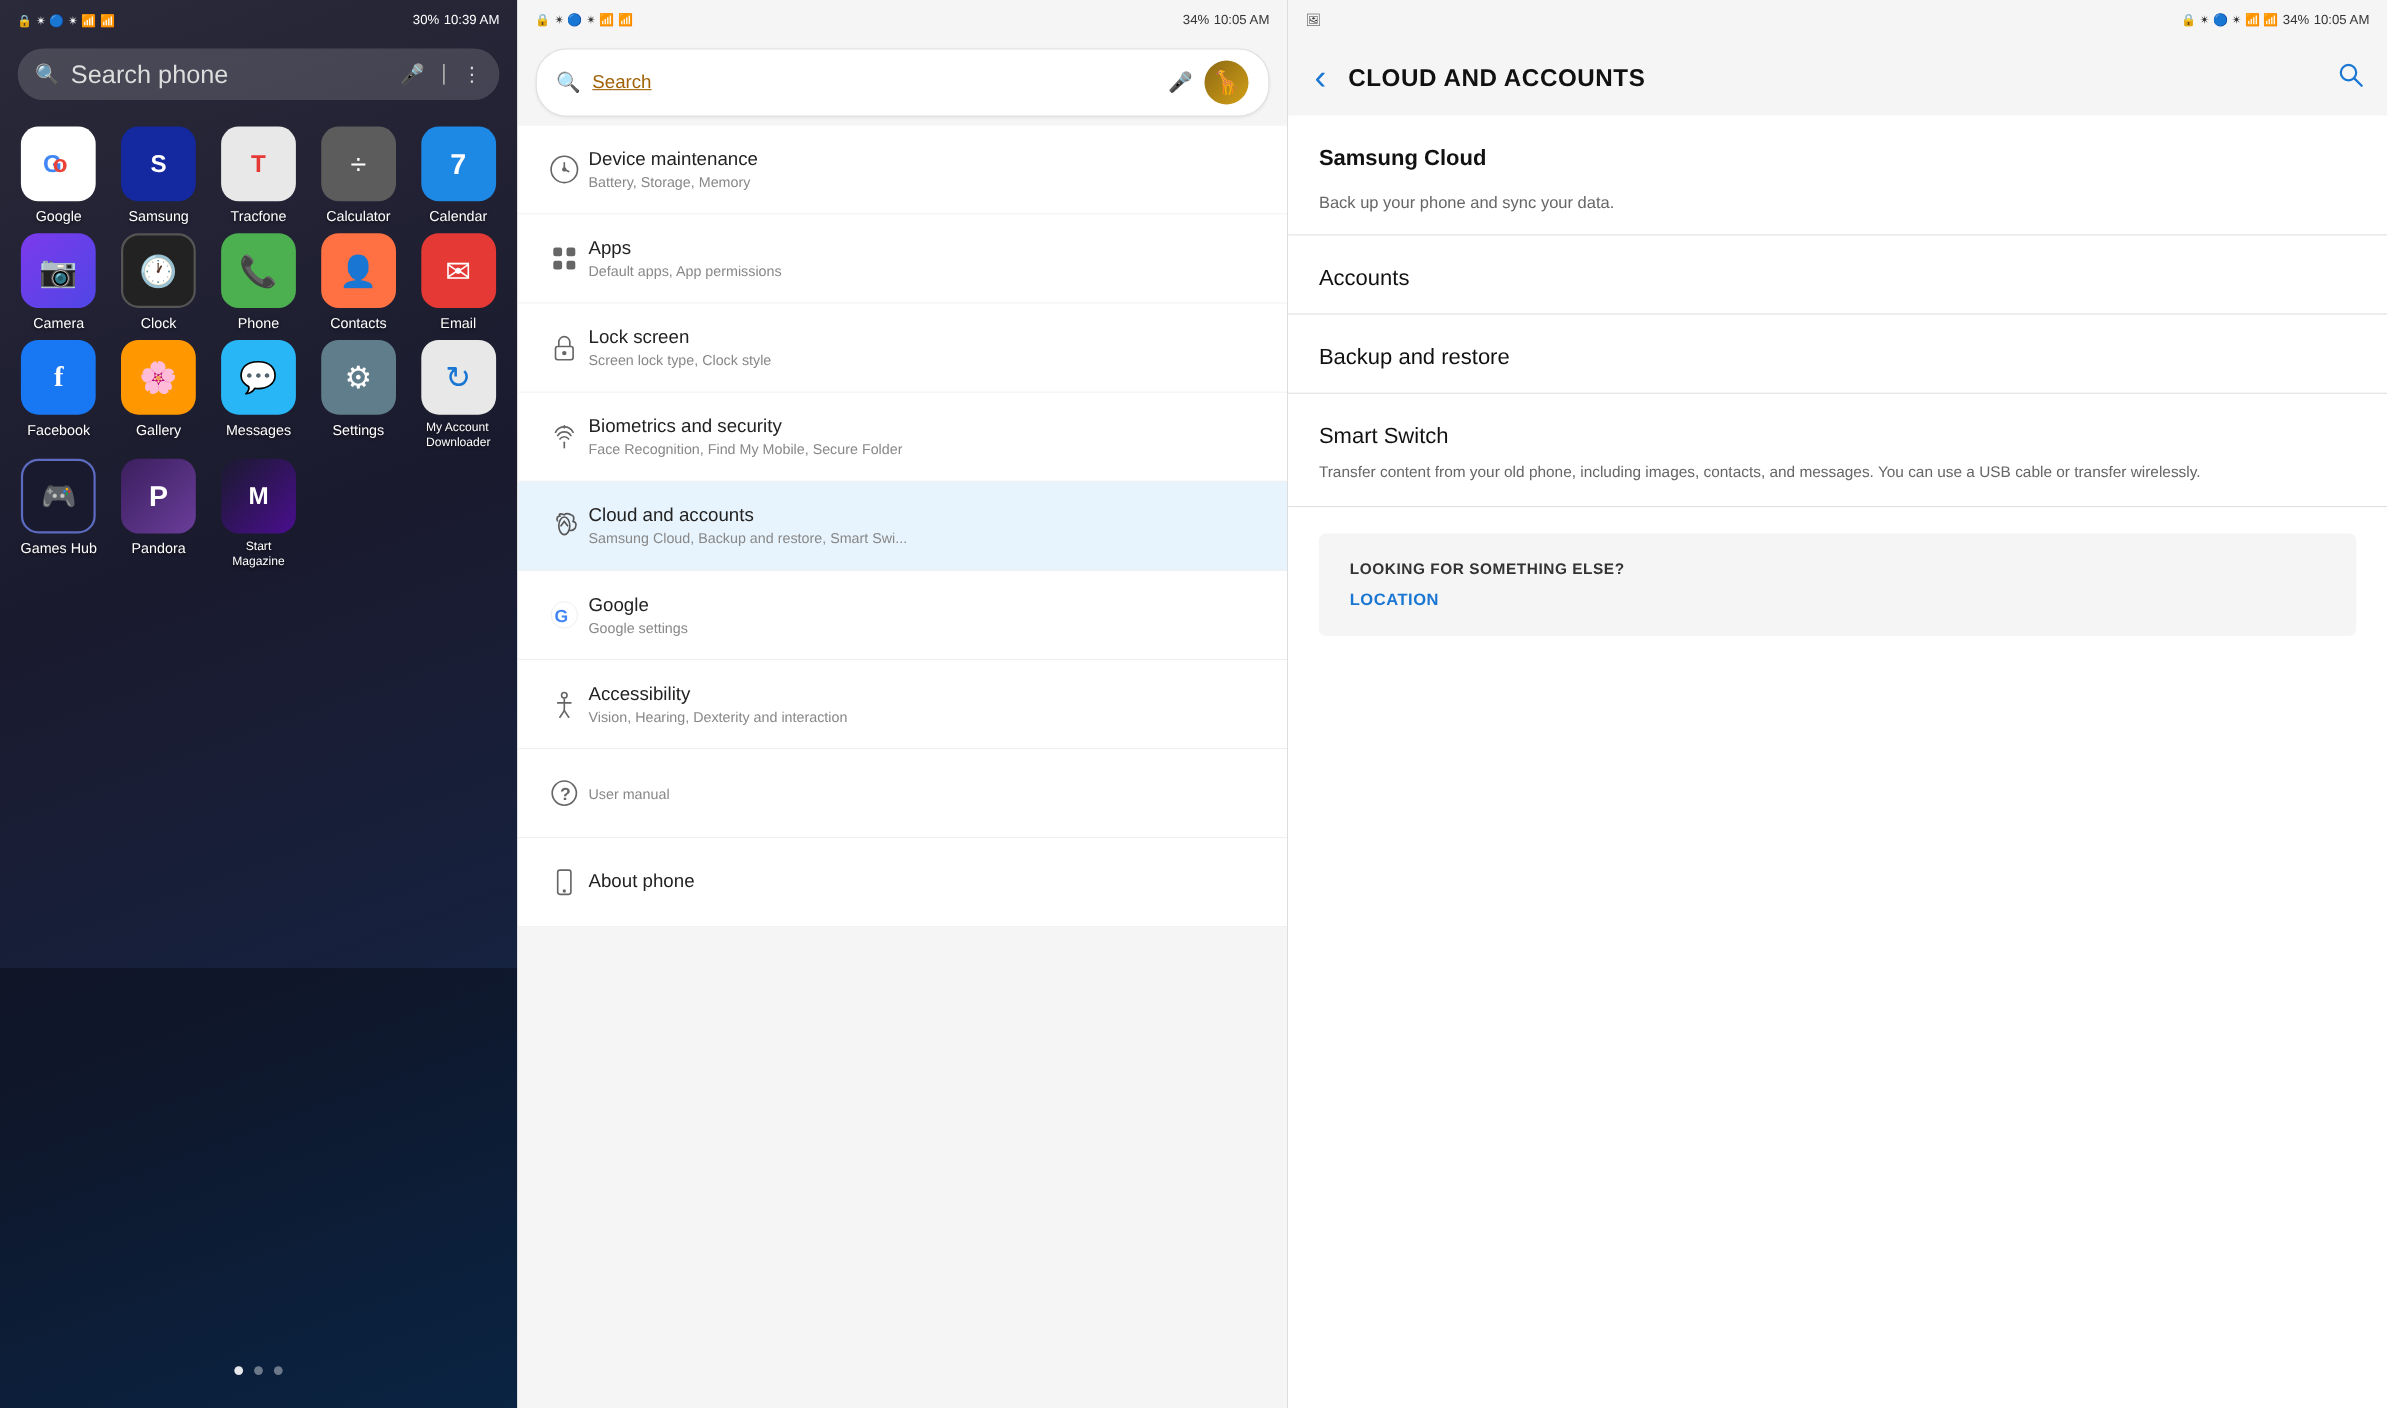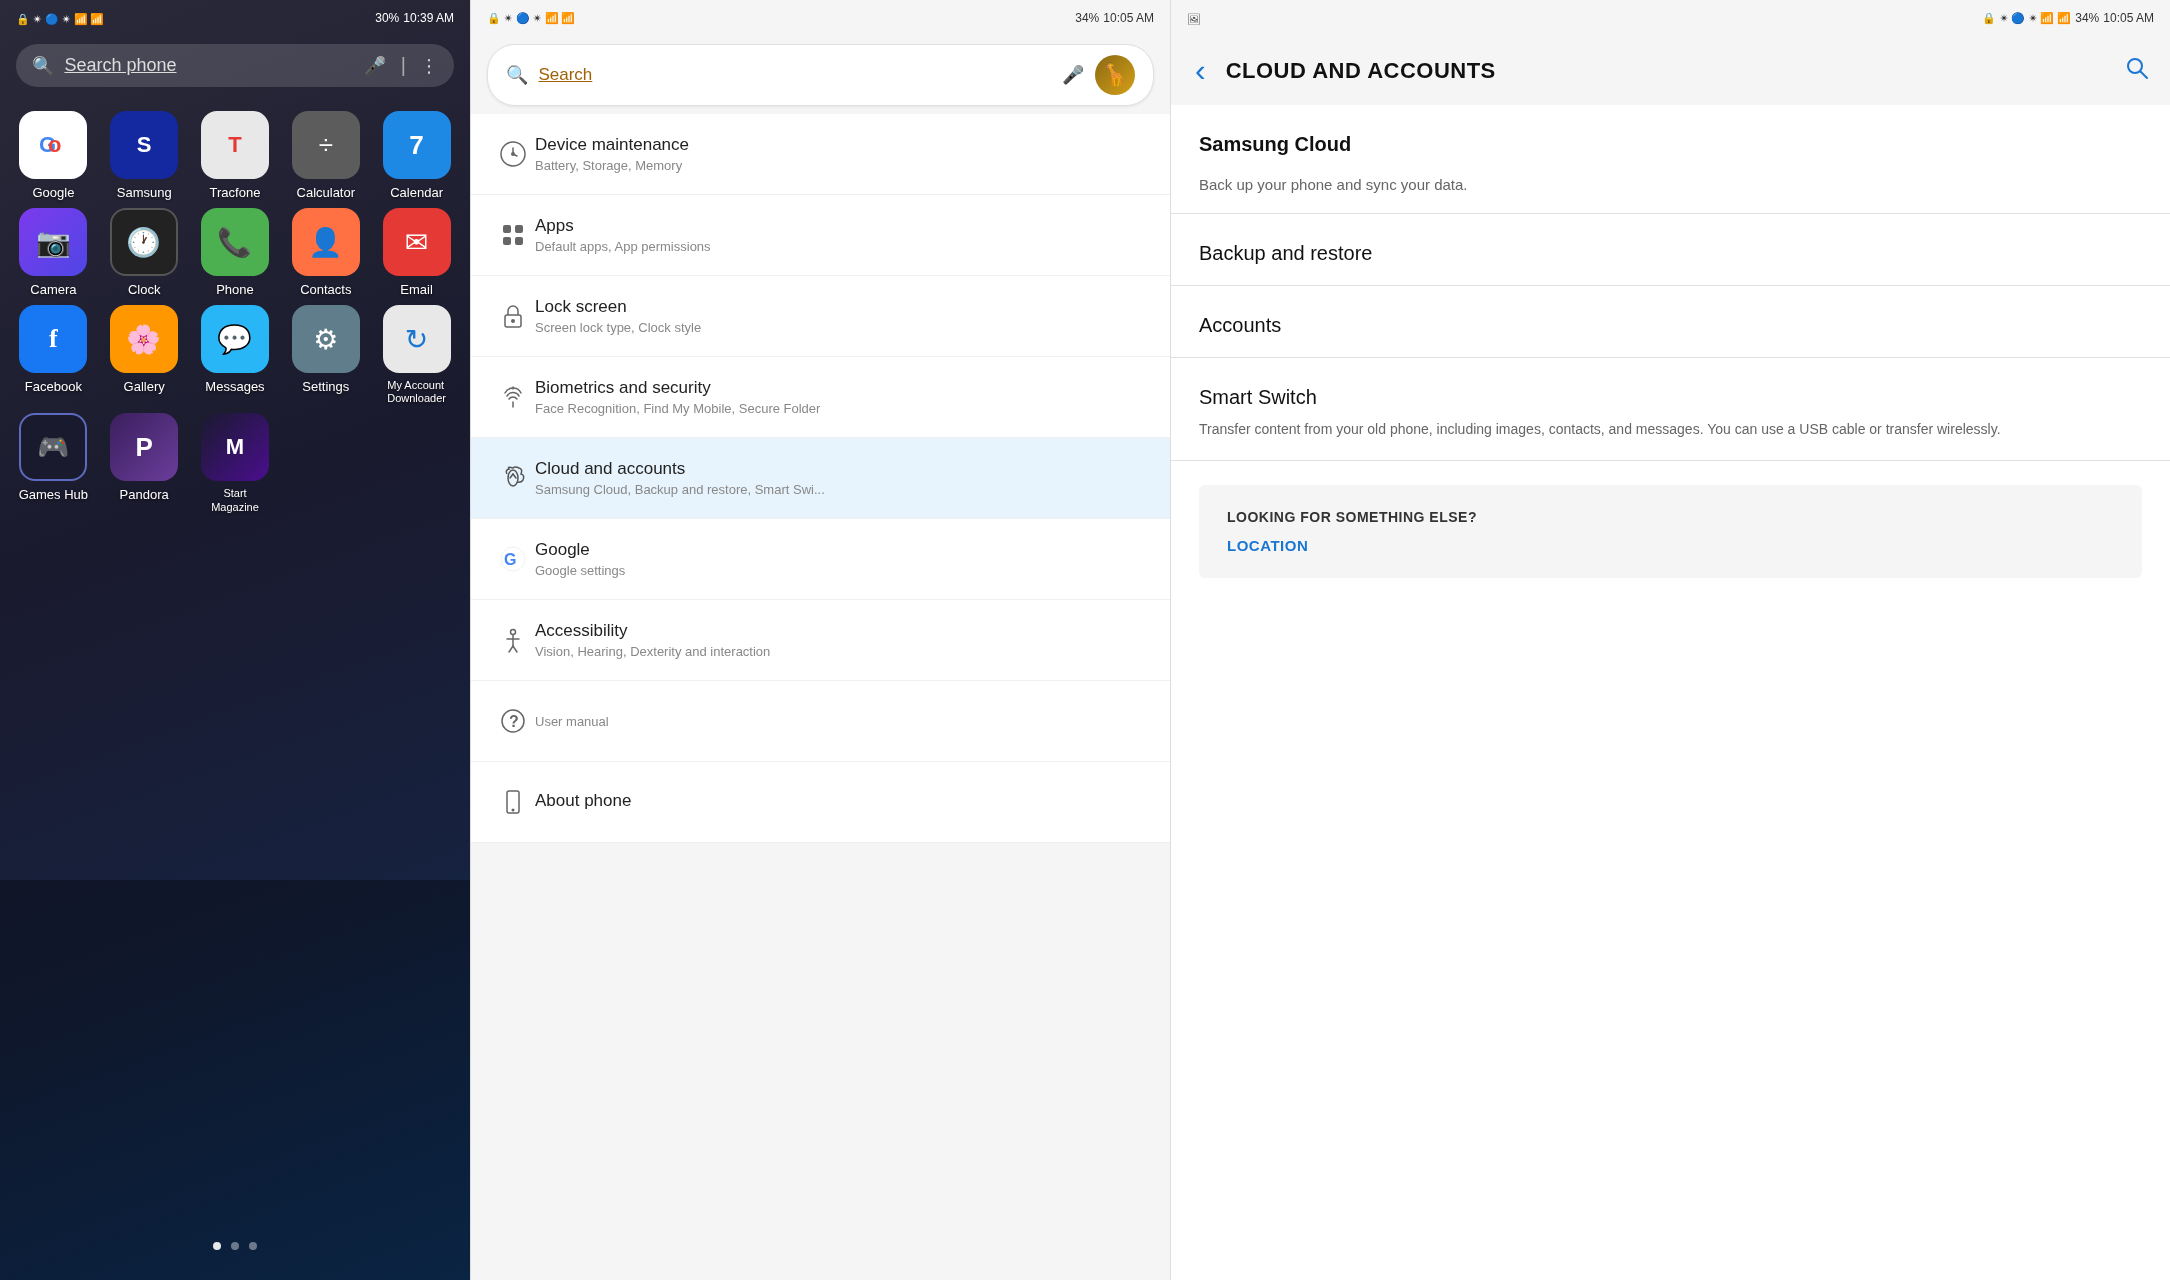--- a/index.html
+++ b/index.html
@@ -47,21 +47,21 @@
     .home-search {
       margin: 8px 16px;
       background: rgba(255,255,255,0.15);
       border-radius: 28px;
       display: flex;
       align-items: center;
       padding: 10px 16px;
       gap: 10px;
     }
     .home-search-icon { color: #ddd; font-size: 18px; }
-    .home-search-text { color: #ddd; font-size: 18px; flex: 1; text-decoration: underline; }
+    .home-search-text { color: #ddd; font-size: 23px; flex: 1; }
     .home-search-mic { color: #ddd; font-size: 18px; }
     .home-search-divider { color: #aaa; font-size: 20px; margin: 0 4px; }
     .home-search-menu { color: #ddd; font-size: 18px; }
 
     
     .app-grid {
       display: grid;
       grid-template-columns: repeat(5, 1fr);
       gap: 8px;
       padding: 16px 12px;
@@ -656,25 +656,25 @@
   </div>
 
   <div class="cloud-content">
 
     <div class="cloud-section">
       <div class="cloud-section-title">Samsung Cloud</div>
       <div class="cloud-section-sub">Back up your phone and sync your data.</div>
     </div>
 
     <div class="cloud-section-link">
+      <div class="cloud-section-link-title">Accounts</div>
+    </div>
+
+    <div class="cloud-section-link">
       <div class="cloud-section-link-title">Backup and restore</div>
-    </div>
-
-    <div class="cloud-section-link">
-      <div class="cloud-section-link-title">Accounts</div>
     </div>
 
     <div class="cloud-smart-switch">
       <div class="cloud-smart-switch-title">Smart Switch</div>
       <div class="cloud-smart-switch-sub">Transfer content from your old phone, including images, contacts, and messages. You can use a USB cable or transfer wirelessly.</div>
     </div>
 
     <div class="cloud-looking-box">
       <div class="cloud-looking-title">LOOKING FOR SOMETHING ELSE?</div>
       <div class="cloud-looking-link">LOCATION</div>

